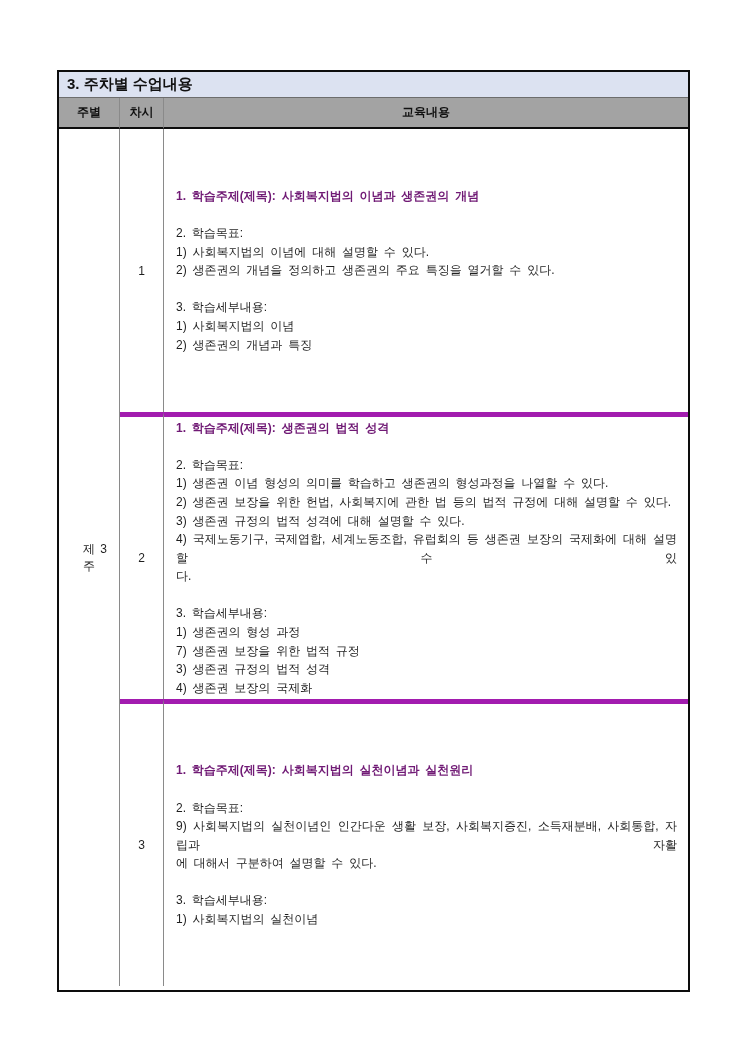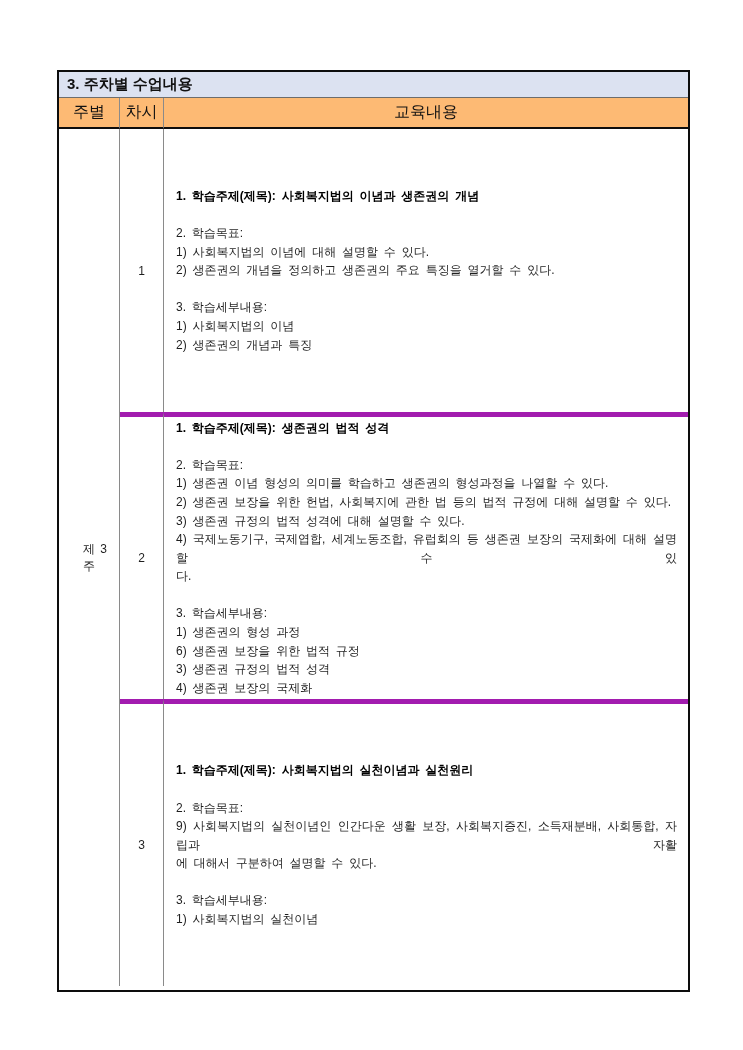--- a/index.html
+++ b/index.html
@@ -29,27 +29,27 @@
     font-weight: bold;
     color: #111111;
   }
   .grid {
     display: grid;
     grid-template-columns: 61px 44px 1fr;
     grid-template-rows: 31px 283px 287px 287px;
     height: calc(100% - 27px);
   }
   .hcell {
-    background: #fdba74;
+    background: #a3a3a3;
     border-bottom: 2px solid #0d0d0d;
     display: flex;
     align-items: center;
     justify-content: center;
-    font-size: 16px;
-    font-weight: normal;
+    font-size: 12px;
+    font-weight: bold;
     color: #111111;
   }
   .vline { border-right: 1px solid #8a8a8a; }
   .week-cell {
     grid-column: 1;
     grid-row: 2 / span 3;
     border-right: 1px solid #8a8a8a;
     display: flex;
     align-items: center;
     justify-content: center;
@@ -73,21 +73,21 @@
   }
   .rt { border-top: 5px solid #a21caf; }
   .lines { width: 100%; }
   .line {
     font-size: 12px;
     line-height: 18.6px;
     min-height: 18.6px;
     word-spacing: 2.5px;
     color: #1f1f1f;
   }
-  .line.bold { font-weight: bold; color: #000000; }
+  .line.bold { font-weight: bold; color: #701a75; }
   .line.j { text-align: justify; text-align-last: justify; }
 </style>
 </head>
 <body>
 
 <div class="doc-table">
   <div class="title-bar">3. 주차별 수업내용</div>
   <div class="grid">
 
     <div class="hcell vline">주별</div>
@@ -122,21 +122,21 @@
           <div class="line">&nbsp;</div>
           <div class="line">2. 학습목표:</div>
           <div class="line">1) 생존권 이념 형성의 의미를 학습하고 생존권의 형성과정을 나열할 수 있다.</div>
           <div class="line">2) 생존권 보장을 위한 헌법, 사회복지에 관한 법 등의 법적 규정에 대해 설명할 수 있다.</div>
           <div class="line">3) 생존권 규정의 법적 성격에 대해 설명할 수 있다.</div>
           <div class="line j">4) 국제노동기구, 국제엽합, 세계노동조합, 유럽회의 등 생존권 보장의 국제화에 대해 설명할 수 있</div>
           <div class="line">다.</div>
           <div class="line">&nbsp;</div>
           <div class="line">3. 학습세부내용:</div>
           <div class="line">1) 생존권의 형성 과정</div>
-          <div class="line">6) 생존권 보장을 위한 법적 규정</div>
+          <div class="line">7) 생존권 보장을 위한 법적 규정</div>
           <div class="line">3) 생존권 규정의 법적 성격</div>
           <div class="line">4) 생존권 보장의 국제화</div>
         </div>
     </div>
 
     <div class="session-cell rt">
       <span>3</span>
     </div>
     <div class="content-cell rt">
       <div class="lines">

